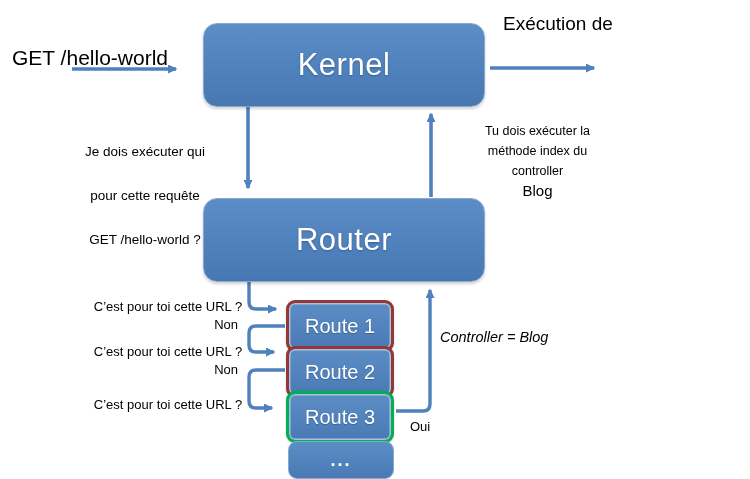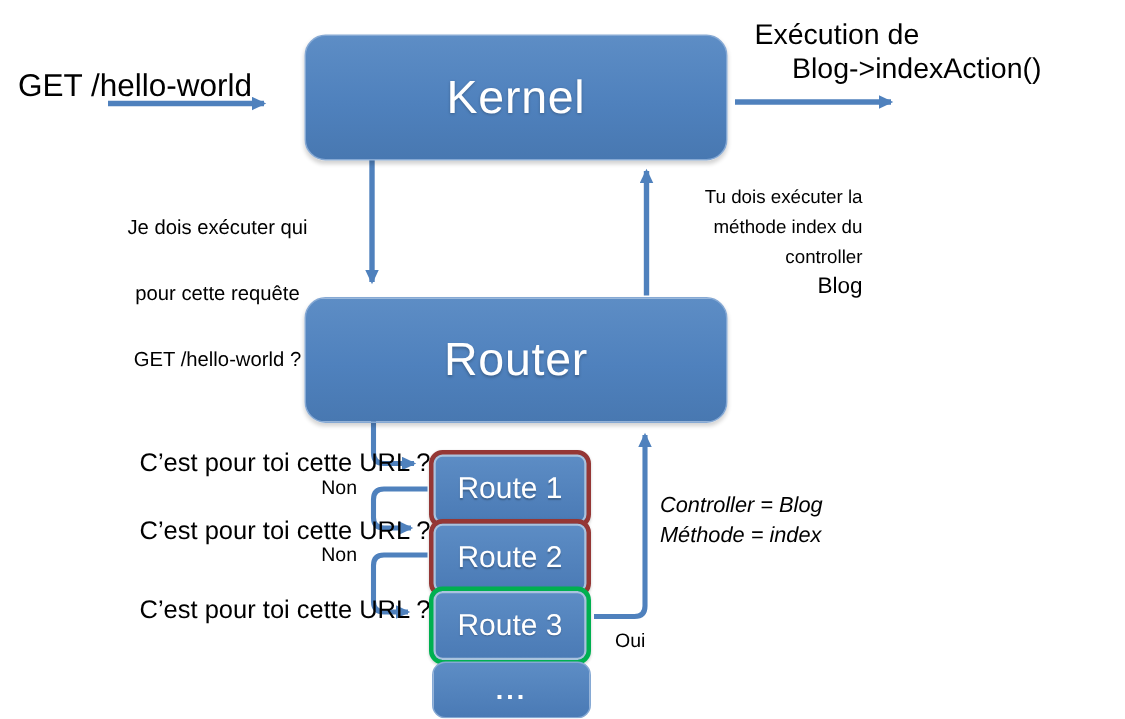--- a/index.html
+++ b/index.html
@@ -40,24 +40,24 @@
     border:1px solid #86a9d4;
     display:flex;align-items:center;justify-content:center;
     color:#fff;font-size:18px;font-weight:bold;letter-spacing:2px;
   }
   
   .t-request{left:12px;top:46px;font-size:21px;white-space:nowrap;}
   .t-exec{left:503px;top:12px;font-size:19px;line-height:23px;white-space:nowrap;}
   .t-exec .l2{display:block;padding-left:25px;}
   .t-kq{left:60px;top:118px;width:170px;text-align:center;font-size:13.5px;line-height:20px;}
   .t-kq span{display:block;margin-top:24px;}
-  .t-ra{left:460px;top:121px;width:115px;text-align:right;font-size:12.5px;line-height:20px;}
+  .t-ra{left:480px;top:121px;width:115px;text-align:center;font-size:12.5px;line-height:20px;}
   .t-ra span{display:block;}
   .t-ra .em{font-size:15px;}
-  .q{width:150px;text-align:center;font-size:17px;white-space:nowrap;}
+  .q{width:150px;text-align:center;font-size:13px;white-space:nowrap;}
   .q1{left:93px;top:299px;}
   .q2{left:93px;top:344px;}
   .q3{left:93px;top:397px;}
   .non{width:150px;text-align:right;font-size:13px;}
   .n1{left:88px;top:317px;}
   .n2{left:88px;top:362px;}
   .oui{left:410px;top:419px;font-size:13px;}
   .t-result{left:440px;top:327px;font-size:14.5px;line-height:20px;white-space:nowrap;}
   .t-result span{display:block;font-style:italic;}
   svg.wires{position:absolute;left:0;top:0;pointer-events:none;}
@@ -80,21 +80,20 @@
     <path d="M249,280 V302 Q249,309 256,309 H276" stroke="#4f81bd" stroke-width="3.4" fill="none" marker-end="url(#ah)"></path>
     <path d="M285,326 H256 Q249,326 249,333 V345 Q249,352 256,352 H274" stroke="#4f81bd" stroke-width="3.4" fill="none" marker-end="url(#ah)"></path>
     <path d="M285,370 H256 Q249,370 249,377 V401 Q249,408 256,408 H272" stroke="#4f81bd" stroke-width="3.4" fill="none" marker-end="url(#ah)"></path>
     <path d="M396,411 H423 Q430,411 430,404 V290" stroke="#4f81bd" stroke-width="3.4" fill="none" marker-end="url(#ah)"></path>
   </svg>
 
   <div class="abs t-request">GET /hello-world</div>
 
   <div class="abs t-exec">
     <span class="l1">Exécution de</span>
-    <span class="l2">Blog-&gt;indexAction()</span>
   </div>
 
   <div class="bignode router">
     <span>Router</span>
   </div>
 
   <div class="bignode kernel">
     <span>Kernel</span>
   </div>
 
@@ -128,16 +127,15 @@
   </div>
   <div class="route green r3">
     <span>Route 3</span>
   </div>
   <div class="more">
     <span>...</span>
   </div>
 
   <div class="abs t-result">
     <span>Controller = Blog</span>
-    <span>Méthode = index</span>
   </div>
 
 </div>
 
 </body></html>

